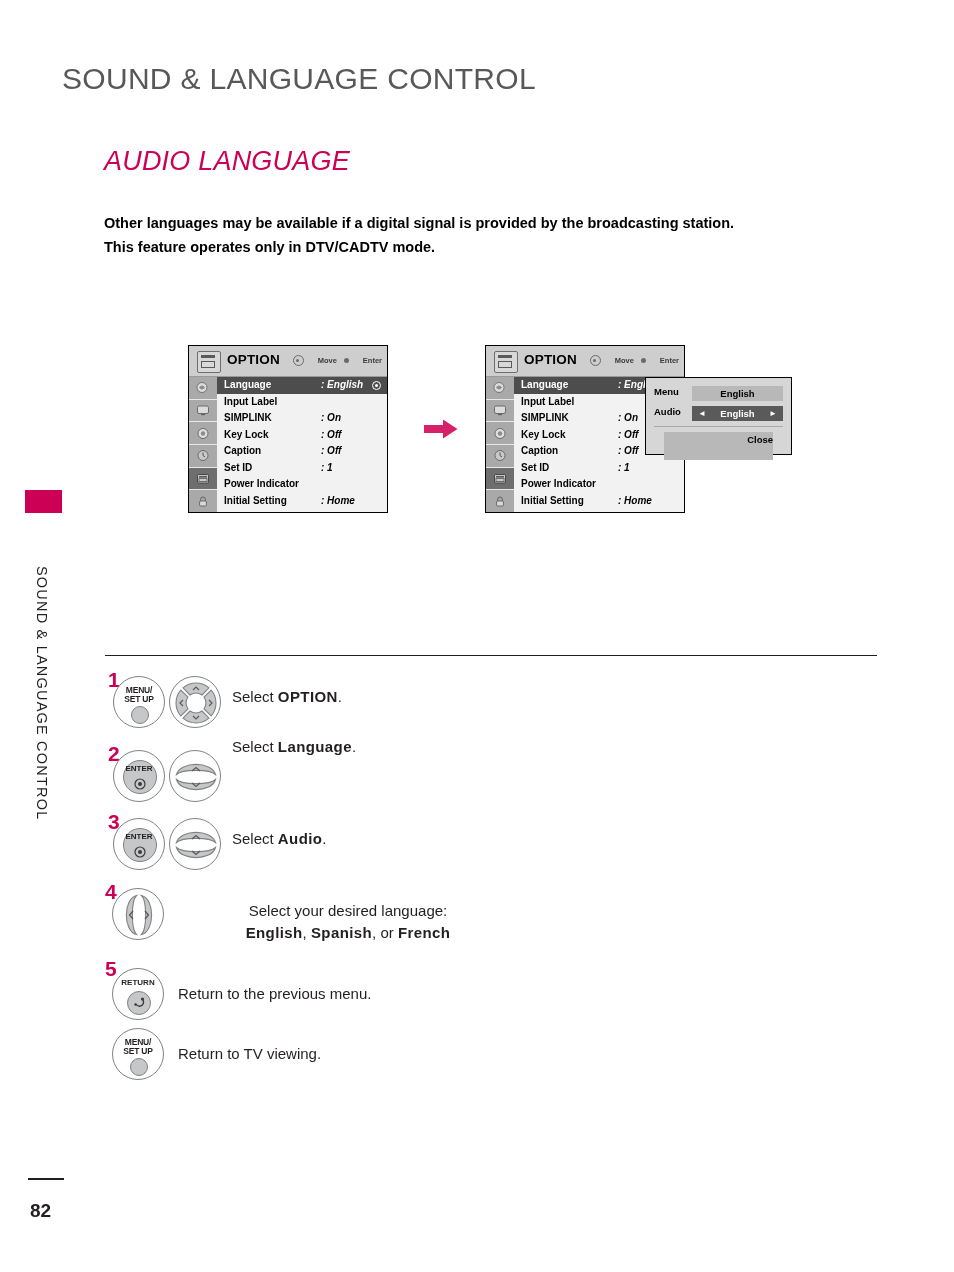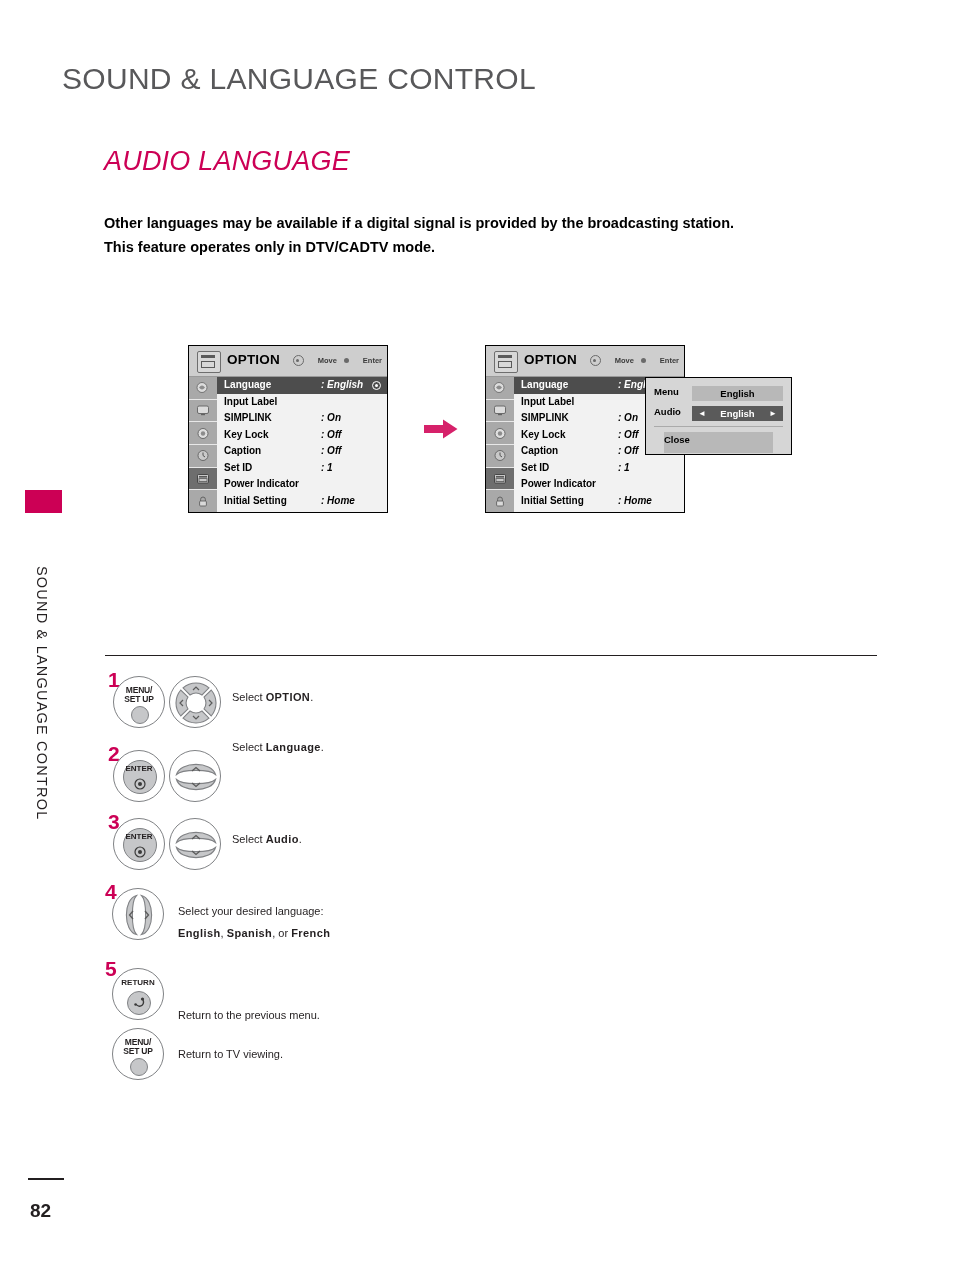--- a/index.html
+++ b/index.html
@@ -283,23 +283,23 @@
     line-height: 15px;
   }
   .lp-arrow.left { left: 6px; }
   .lp-arrow.right { right: 6px; }
   .lp-divider {
     height: 1px;
     background: #aaaaaa;
     margin: 3px 0 5px 0;
   }
   .lp-close {
-    height: 21px;
+    height: 28px;
     line-height: 15px;
-    text-align: left;
+    text-align: right;
     font-size: 9.5px;
     font-weight: bold;
     background: #b8b8b8;
     color: #000;
     margin: 0 10px;
   }
 
   
   .flow-arrow {
     position: absolute;
@@ -322,23 +322,24 @@
   
   .step-num {
     position: absolute;
     font-size: 21px;
     font-weight: bold;
     color: #cc0055;
     font-family: "Liberation Sans", sans-serif;
   }
   .step-text {
     position: absolute;
-    font-size: 11px;
+    font-size: 15px;
     color: #231f20;
     line-height: 22px;
+    text-align: center;
   }
   .step-text b { font-weight: bold; letter-spacing: 0.4px; }
 
   .btn-circle {
     position: absolute;
     border: 1.6px solid #808285;
     border-radius: 50%;
     box-sizing: border-box;
     background: #ffffff;
   }
@@ -698,21 +699,21 @@
 <div class="btn-circle" style="left:112px; top:968px; width:52px; height:52px;">
   <div class="enter-label" style="top:9px;">RETURN</div>
   <div class="btn-dot" style="left:14px; top:22px; width:24px; height:24px;"></div>
   <svg style="position:absolute; left:18px; top:26px;" width="16" height="16" viewBox="0 0 16 16">
     <path d="M11 4 a4 4 0 1 1 -6 5" fill="none" stroke="#3a3a3a" stroke-width="1.4"></path>
     <circle cx="11.5" cy="4" r="1.6" fill="#3a3a3a"></circle>
     <circle cx="4.5" cy="9.5" r="1.2" fill="#3a3a3a"></circle>
   </svg>
 </div>
 
-<div class="step-text" style="left:178px; top:1004px;">Return to the previous menu.</div>
+<div class="step-text" style="left:178px; top:983px;">Return to the previous menu.</div>
 
 <div class="btn-circle" style="left:112px; top:1028px; width:52px; height:52px;">
   <div class="btn-caption" style="top:9px;">
     <span>MENU/</span><br>
     <span>SET UP</span>
   </div>
   <div class="btn-dot" style="left:17px; top:29px; width:18px; height:18px;"></div>
 </div>
 
 <div class="step-text" style="left:178px; top:1043px;">Return to TV viewing.</div>

